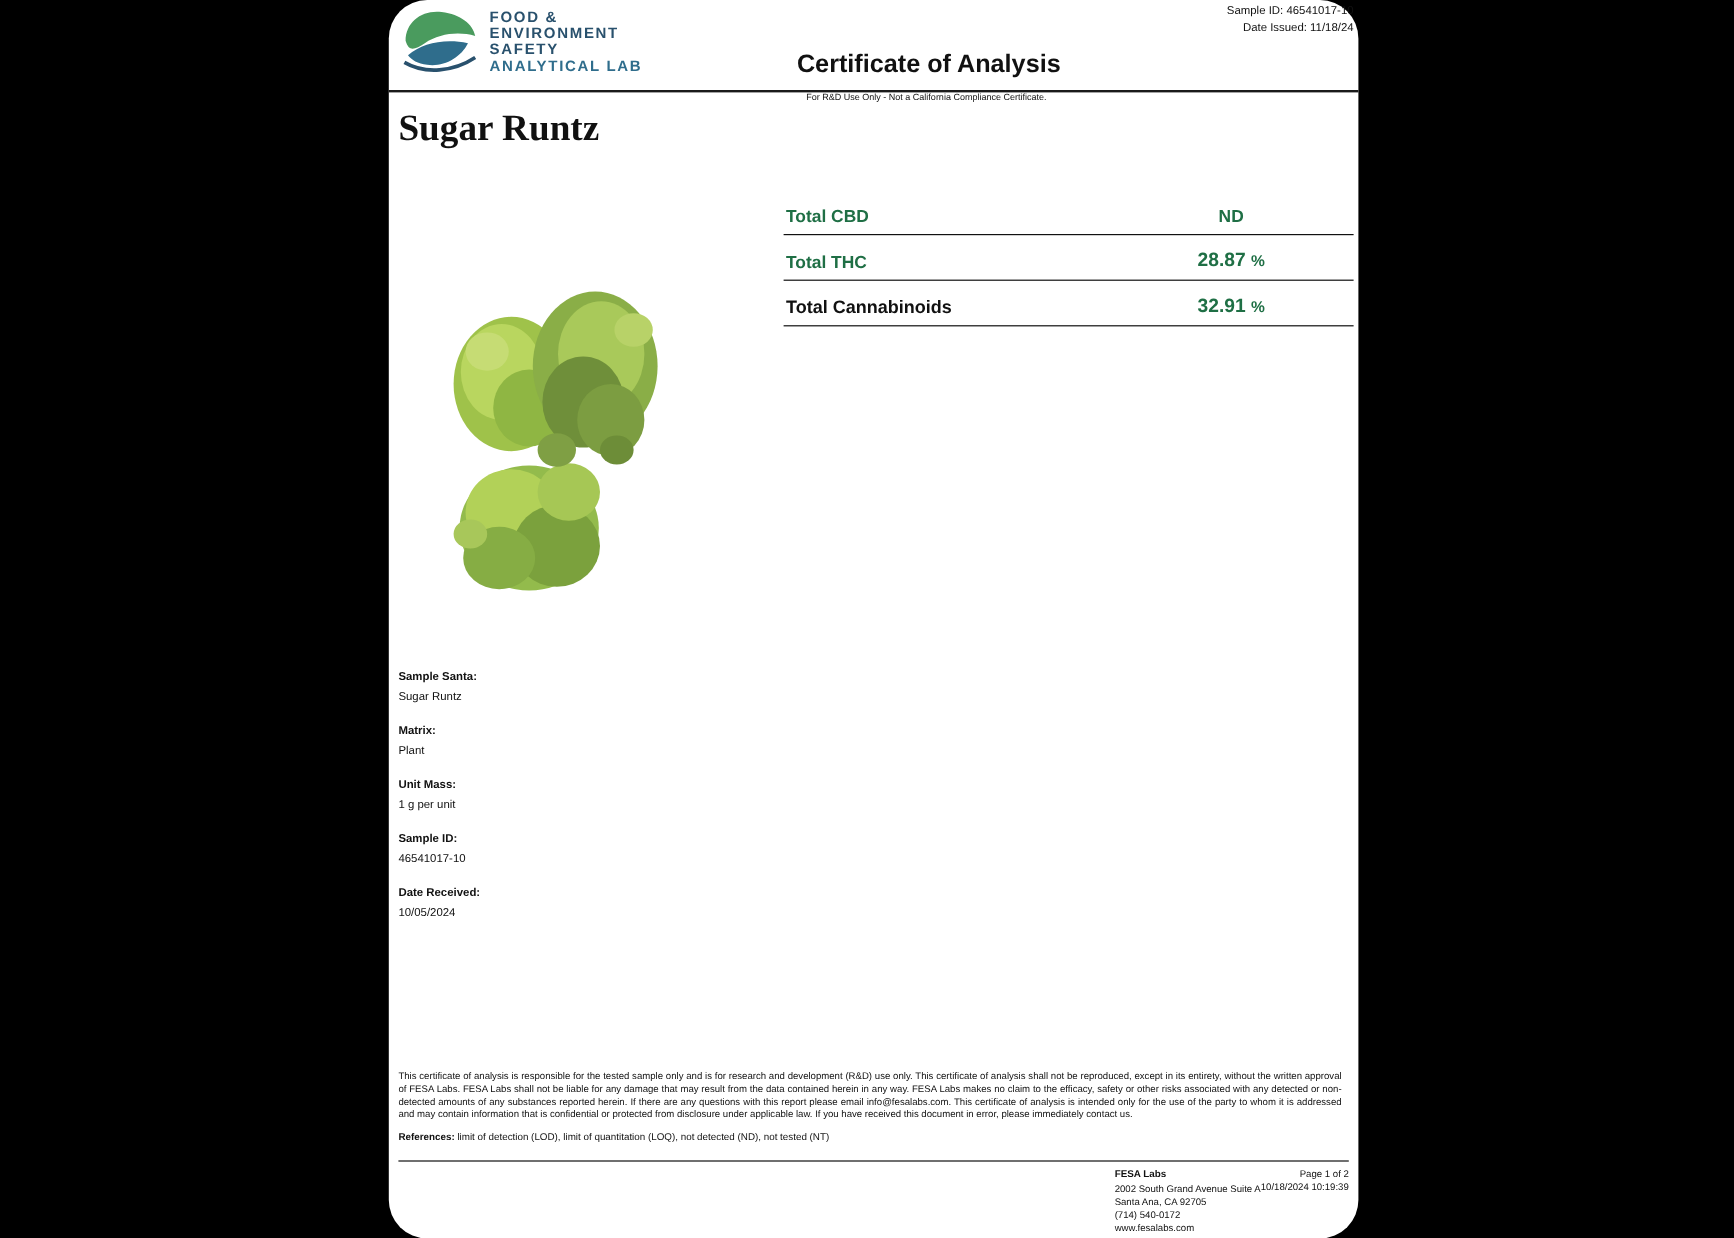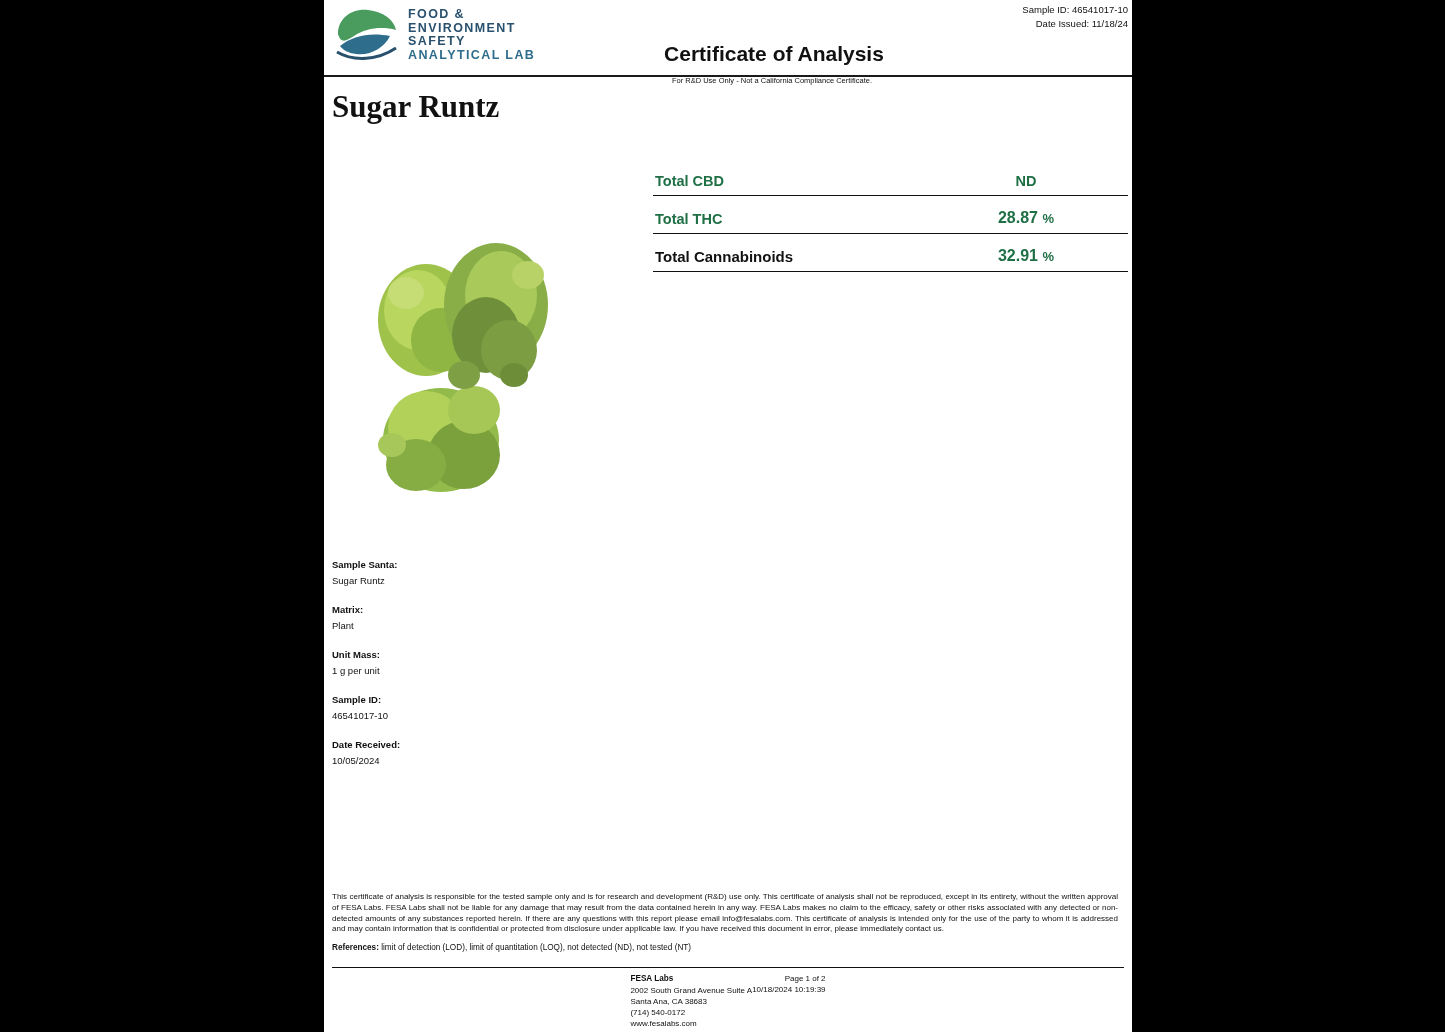--- a/index.html
+++ b/index.html
@@ -14,20 +14,21 @@
     overflow: hidden;
   }
   .page {
     position: absolute;
     left: 324px;
     top: 0;
     width: 808px;
     height: 1032px;
     background: #ffffff;
     box-sizing: border-box;
+    border-radius: 32px;
   }
 
   
   .header {
     position: relative;
     height: 75px;
     border-bottom: 2px solid #1a1a1a;
   }
   .logo-block {
     position: absolute;
@@ -200,21 +201,21 @@
 
   
   .footer {
     position: absolute;
     left: 8px;
     right: 8px;
     top: 967px;
     border-top: 1.5px solid #111;
     padding-top: 5px;
   }
-  .footer-row { display: flex; justify-content: center; }
+  .footer-row { display: flex; justify-content: flex-end; }
   .footer-left { font-size: 8px; line-height: 11px; color: #111; }
   .footer-left .lab-name { font-weight: bold; font-size: 8.2px; margin-bottom: 1px; }
   .footer-right { font-size: 8px; line-height: 11px; color: #111; text-align: right; }
 </style>
 </head>
 <body>
 
 <div class="page">
 
   <div class="header">
@@ -318,21 +319,21 @@
       <b>References:</b>
       <span>limit of detection (LOD), limit of quantitation (LOQ), not detected (ND), not tested (NT)</span>
     </div>
   </div>
 
   <div class="footer">
     <div class="footer-row">
       <div class="footer-left">
         <div class="lab-name">FESA Labs</div>
         <div>2002 South Grand Avenue Suite A</div>
-        <div>Santa Ana, CA 38683</div>
+        <div>Santa Ana, CA 92705</div>
         <div>(714) 540-0172</div>
         <div>www.fesalabs.com</div>
       </div>
       <div class="footer-right">
         <div>Page 1 of 2</div>
         <div>10/18/2024 10:19:39</div>
       </div>
     </div>
   </div>
 

